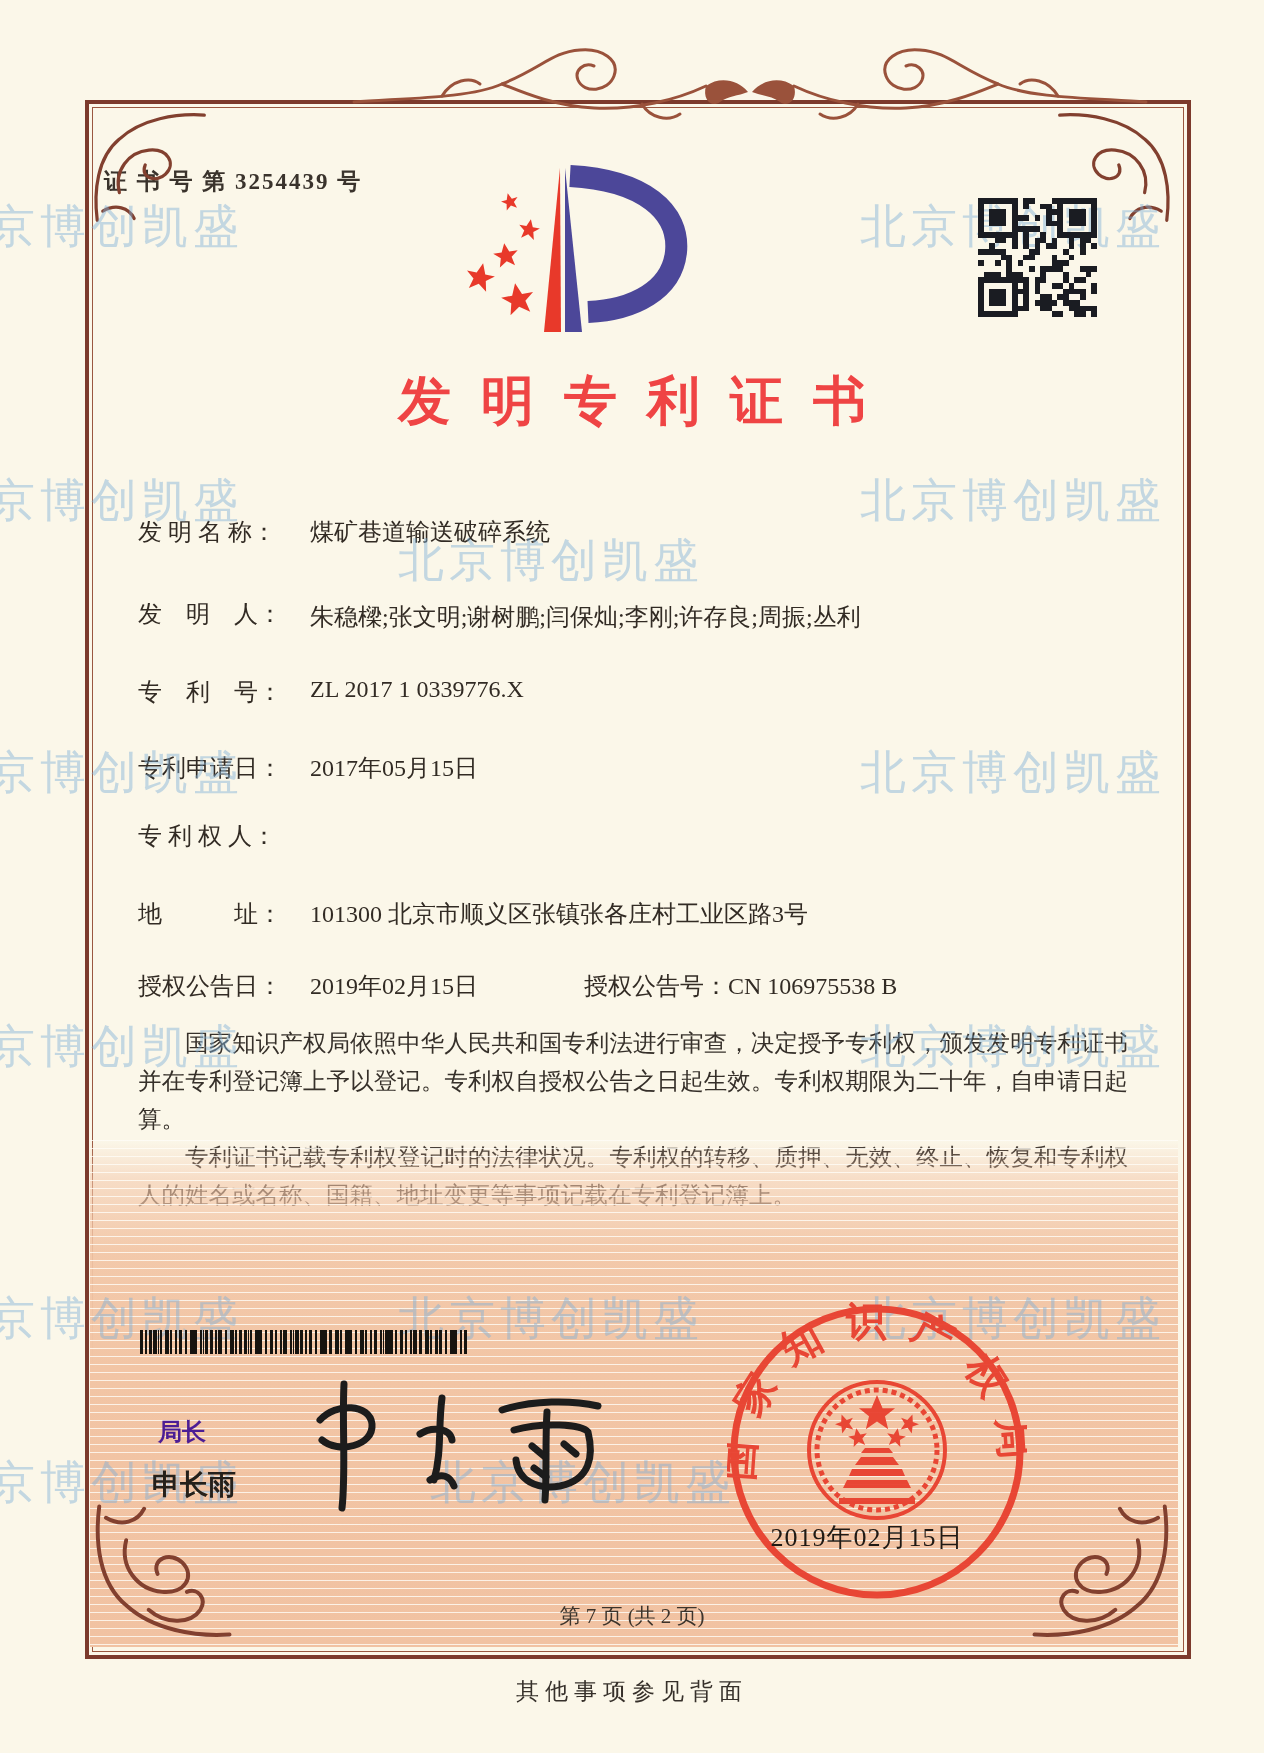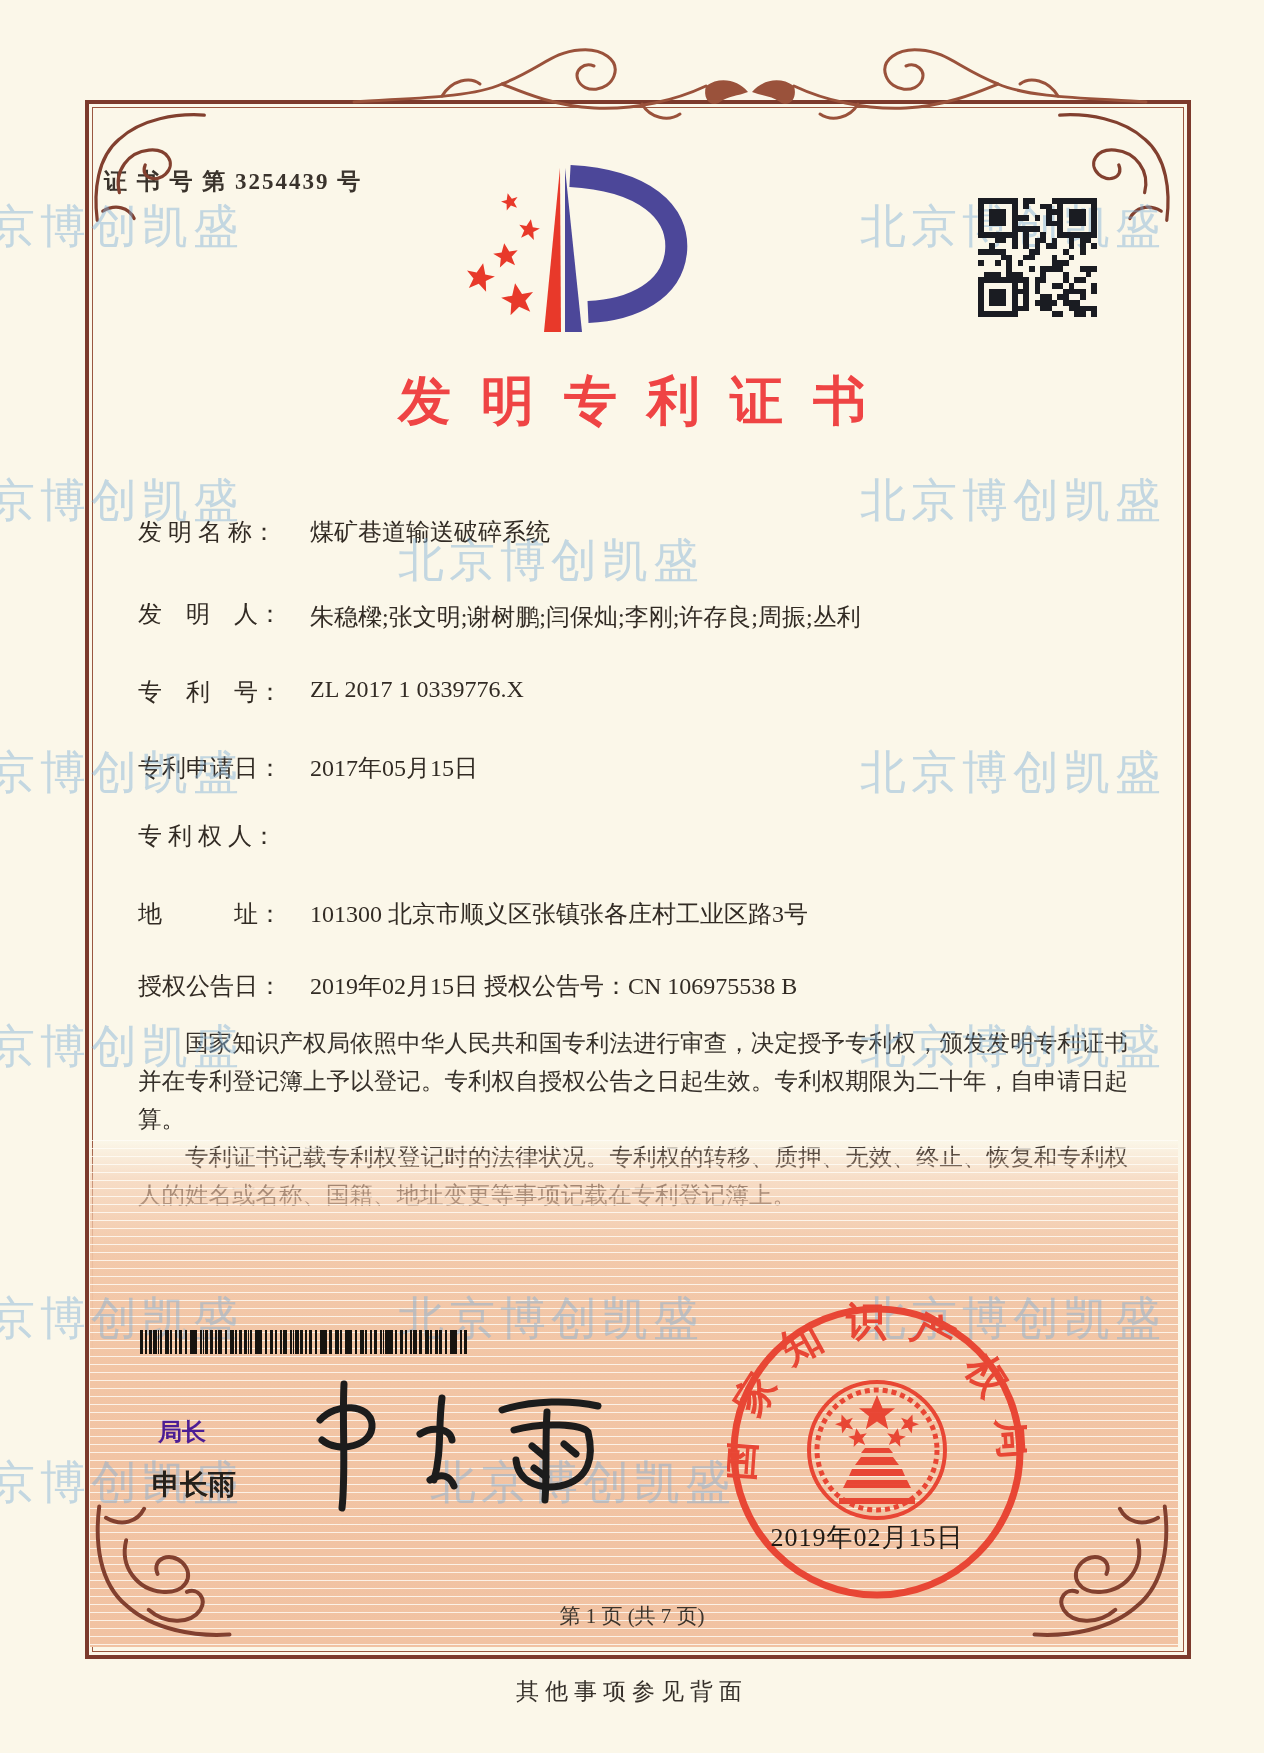--- a/index.html
+++ b/index.html
@@ -21,21 +21,21 @@
 
   
   .title{position:absolute;left:0;top:366px;width:100%;text-align:center;
          font-size:53px;font-weight:bold;letter-spacing:30px;text-indent:30px;color:#ef4444;}
 
   
   .frow{position:absolute;left:138px;font-size:24px;color:#322b24;white-space:nowrap;}
   .flabel{display:inline-block;width:172px;vertical-align:top;}
   .fval{display:inline-block;vertical-align:top;}
   .two-line div{line-height:38px;}
-  .grant-pair2{}
+  .grant-pair2{margin-left:100px;}
 
   
   .body-text{position:absolute;left:138px;top:1024px;width:990px;font-size:23.5px;
              line-height:38px;text-align:justify;color:#36302a;}
   .body-text p{margin:0;text-indent:2em;}
 
   
   .band{position:absolute;left:90px;top:1140px;width:1088px;height:507px;z-index:1;
     background:
       repeating-linear-gradient(180deg, rgba(255,253,247,0.8) 0 1.5px, rgba(255,253,247,0) 1.5px 8px),
@@ -681,14 +681,14 @@
     <use href="#star-s" fill="#e8402f" transform="translate(118,122) rotate(-20)"></use>
     <use href="#star-s" fill="#e8402f" transform="translate(131,136) rotate(-10)"></use>
     <use href="#star-s" fill="#e8402f" transform="translate(169,136) rotate(10)"></use>
     <use href="#star-s" fill="#e8402f" transform="translate(182,122) rotate(20)"></use>
     <path d="M116,186 h68 l-4,-8 h-60 Z M122,174 h56 l-3,-7 h-50 Z M128,163 h44 l-6,-8 h-32 Z M134,151 h32 l-4,-5 h-24 Z" fill="#e8402f"></path>
     <path d="M112,196 h76 v6 h-76 Z" fill="#e8402f"></path>
   </g>
 </svg>
 <div class="seal-date">2019年02月15日</div>
 
-<div class="page-info">第 1 页 (共 7 页)</div>
+<div class="page-info">第 7 页 (共 2 页)</div>
 <div class="footer-note">其他事项参见背面</div>
 
 </body></html>

